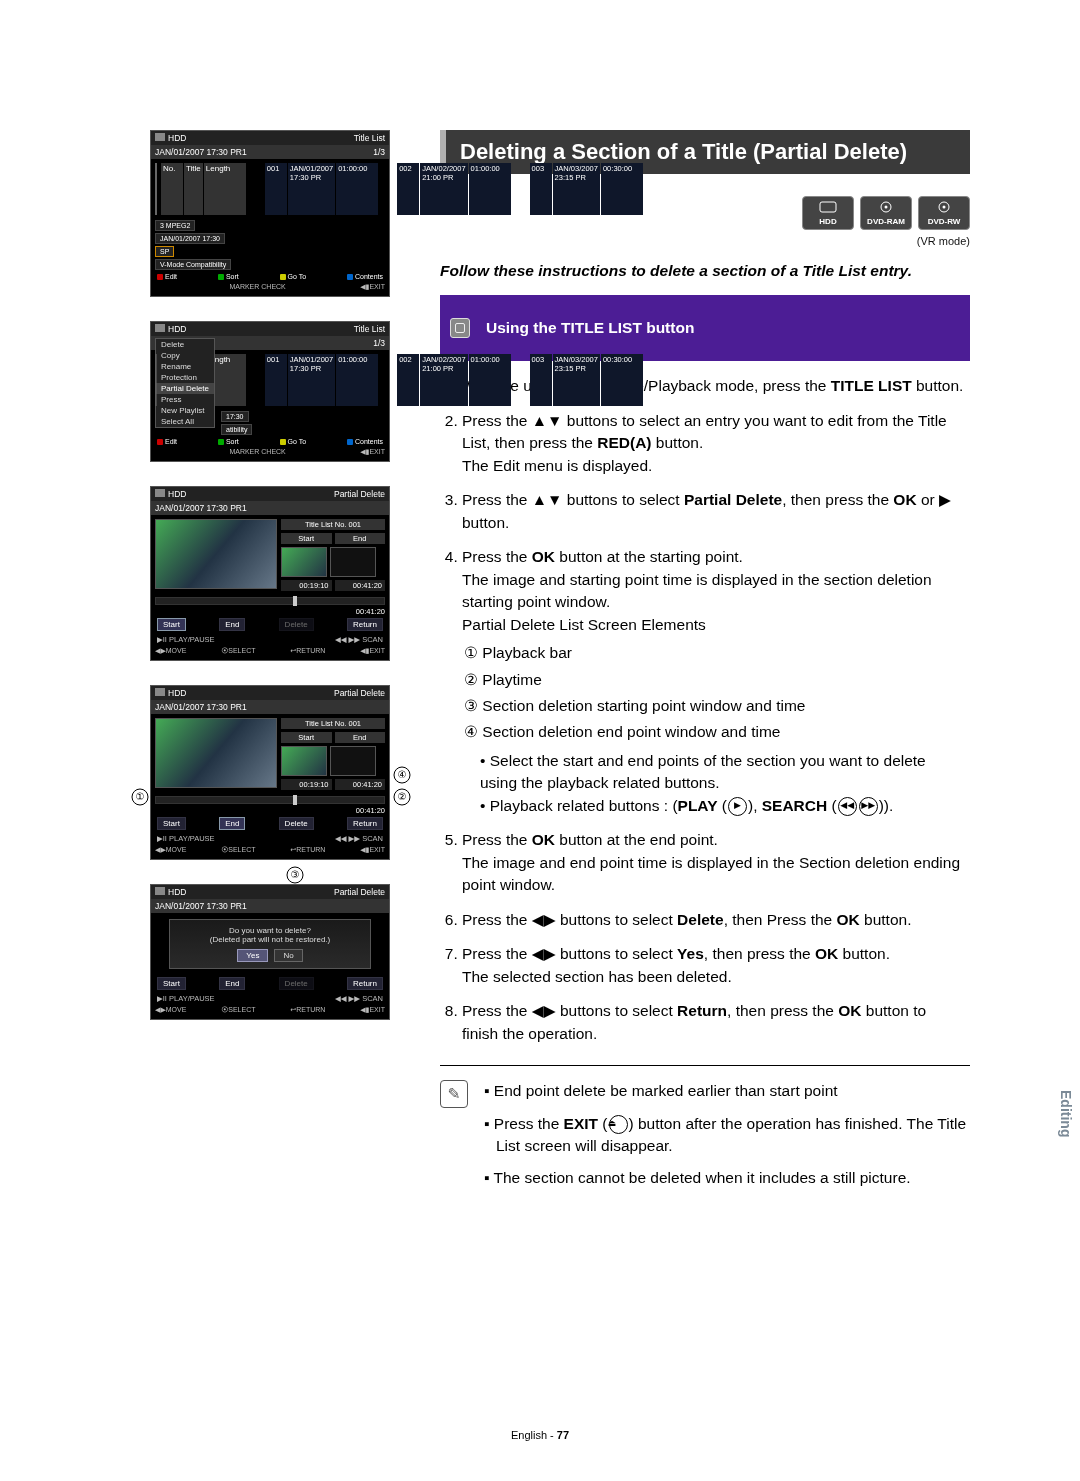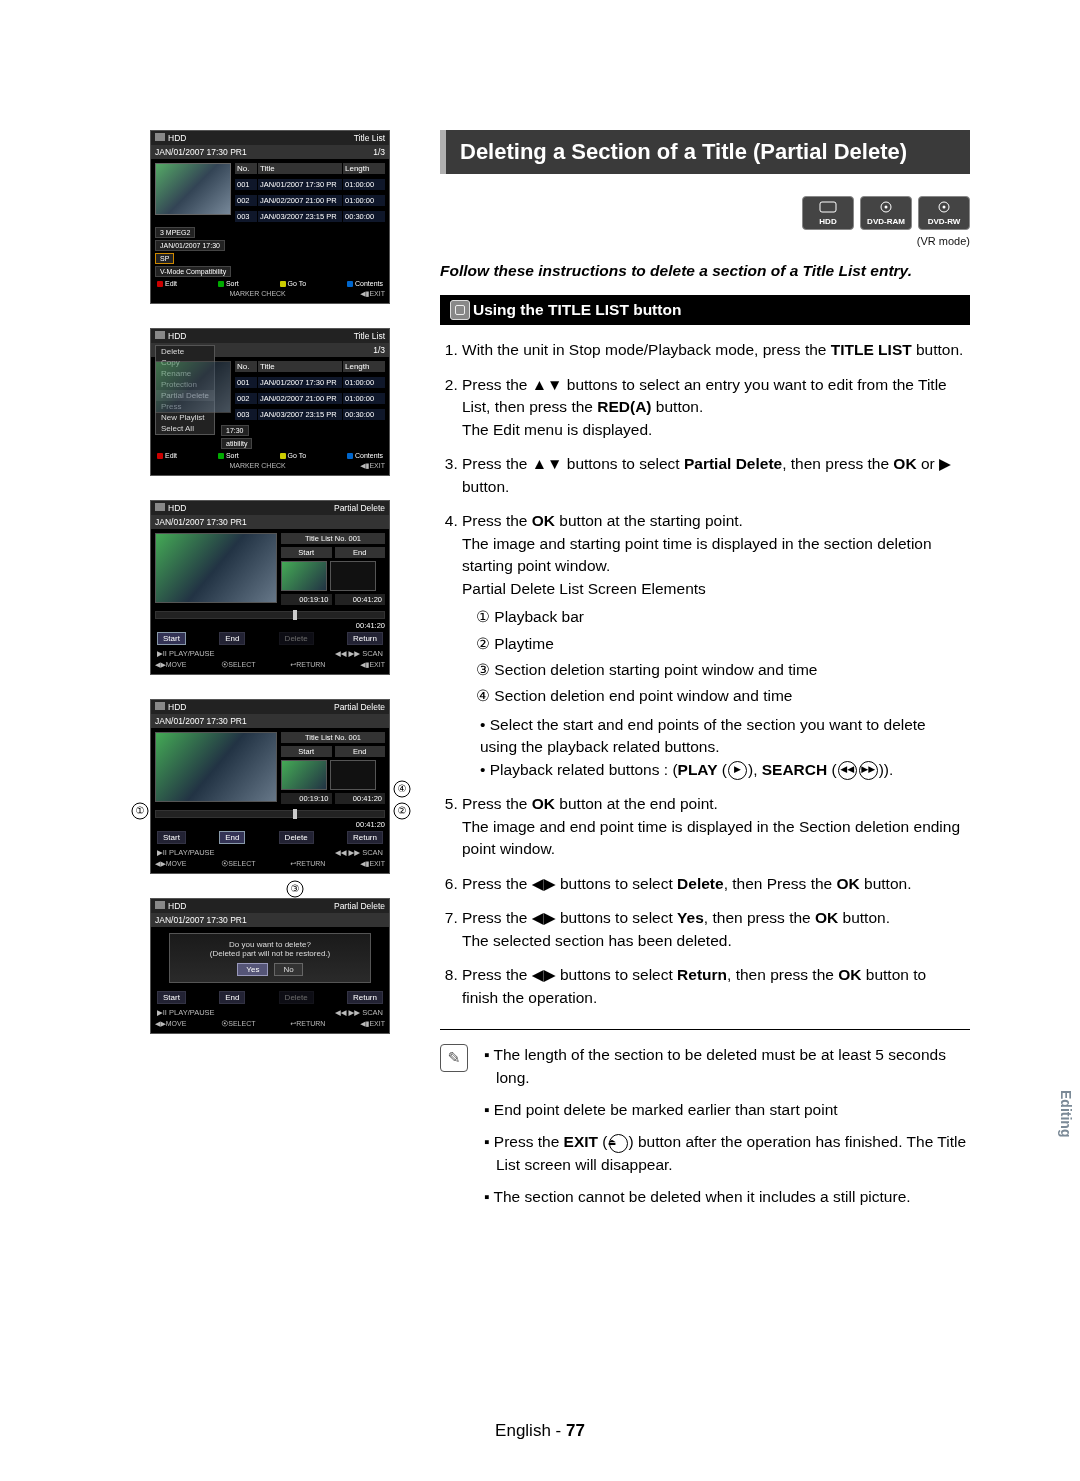--- a/index.html
+++ b/index.html
@@ -56,21 +56,21 @@
   .scr-body {
     display: flex;
     padding: 4px;
     gap: 4px;
   }
   .thumb {
     width: 74px; height: 50px;
     background: linear-gradient(135deg,#5a6,#345,#789);
     border: 1px solid #666;
   }
-  .tl-rows { flex:1; display:flex; flex-direction:column; gap:5px; }
+  .tl-rows { flex:1; display:flex; flex-direction:row; gap:19px; }
   .tl-head { display:flex; font-size:8px; gap:1px;}
   .tl-head span{ background:#333; padding:1px 2px; }
   .tl-row { display:flex; gap:1px; font-size:7.5px; }
   .tl-row span { background:#0f172a; padding:1px 2px; }
   .chip-row { display:flex; gap:4px; padding:1px 4px; font-size:7px;}
   .chip { background:#222; padding:1px 4px; border:1px solid #444;}
   .chip.o{border-color:#c80}
   .foot { display:flex; justify-content:space-between; gap:4px; padding:2px 4px; font-size:7px;}
   .cbtn { padding:0 2px;}
   .cbtn.r::before{content:"";display:inline-block;width:6px;height:6px;background:#c00;border-radius:1px;margin-right:2px;vertical-align:middle}
@@ -110,37 +110,37 @@
   
   .heading-bar {
     background:#3a3a3a; color:#fff; font-size:22px; font-weight:bold;
     padding:6px 14px; margin-bottom:22px; border-left:6px solid #b0b0b0;
   }
   .compat{display:flex;justify-content:flex-end;gap:6px;margin-bottom:4px}
   .cp{font-size:8px;color:#fff;background:#444;border-radius:4px;padding:13px 3px 2px 3px;text-align:center;width:44px;border:1px solid #888;font-weight:bold}
   .cp-ic{display:block;margin:-10px auto 2px auto}
   .vr{font-size:11px;text-align:right;color:#111;margin-bottom:10px}
   .instr{font-style:italic;font-weight:bold;margin-bottom:12px}
-  .using-bar{background:#000000;color:#fff;font-weight:bold;padding:4px 10px;margin-bottom:14px;display:flex;align-items:center;gap:3px}
+  .using-bar{background:#4c1d95;color:#fff;font-weight:bold;padding:22px 10px;margin-bottom:14px;display:flex;align-items:center;gap:16px}
   .using-bar .ic{display:inline-block;width:18px;height:18px;border:1px solid #ddd;border-radius:3px;background:#888;position:relative}
   .using-bar .ic::after{content:"";position:absolute;inset:4px;border:1px solid #eee;border-radius:2px}
   ol.steps{padding:0 4px 0 22px;margin:0 0 20px 0}
   ol.steps>li{margin-bottom:12px}
   .sub-ul{list-style:none;padding-left:2px;margin:6px 0}
-  .sub-ul li{margin:4px 12px}
+  .sub-ul li{margin:4px 0}
   .circ-num{display:inline-block;width:14px;text-align:center}
   .bullet-sub{list-style:none;padding-left:18px}
   .bullet-sub li::before{content:"• ";}
   hr.notesep{border:none;border-top:1px solid #000;margin:14px 0}
   .note-ic{display:inline-block;width:26px;height:26px;border:1px solid #555;border-radius:4px;vertical-align:top;text-align:center;line-height:26px;color:#555;margin-right:6px}
   .notes{display:flex;gap:10px;align-items:flex-start}
   .notes ul{list-style:none;padding:0;margin:0;flex:1}
   .notes ul li{margin:0 0 10px 0;text-indent:-12px;padding-left:12px}
   .notes ul li::before{content:"▪ ";color:#000}
-  .footer{position:absolute;left:0;right:0;bottom:40px;text-align:center;font-size:17px}
+  .footer{position:absolute;left:0;right:0;bottom:40px;text-align:center;font-size:11px}
   .side-tab{position:absolute;right:6px;top:1090px;writing-mode:vertical-rl;color:#7b8a97;font-weight:bold;font-size:14px}
   .rbtn{display:inline-block;width:17px;height:17px;border:1.5px solid #000;border-radius:50%;vertical-align:middle;text-align:center;font-size:9px;line-height:15px;margin:0 1px}
 </style>
 </head>
 <body>
 
 <div class="page">
   <div class="left-col">
 
     <div class="screen">
@@ -458,21 +458,20 @@
       <li><span>Press the </span><b>OK</b><span> button at the end point.</span><br><span>The image and end point time is displayed in the Section deletion ending point window.</span></li>
       <li><span>Press the ◀▶ buttons to select </span><b>Delete</b><span>, then Press the </span><b>OK</b><span> button.</span></li>
       <li><span>Press the ◀▶ buttons to select </span><b>Yes</b><span>, then press the </span><b>OK</b><span> button.</span><br><span>The selected section has been deleted.</span></li>
       <li><span>Press the ◀▶ buttons to select </span><b>Return</b><span>, then press the </span><b>OK</b><span> button to finish the operation.</span></li>
     </ol>
 
     <hr class="notesep">
     <div class="notes">
       <span class="note-ic">✎</span>
       <ul>
-        <li>The length of the section to be deleted must be at least 5 seconds long.</li>
         <li>End point delete be marked earlier than start point</li>
         <li><span>Press the </span><b>EXIT</b> (<span class="rbtn">⏏</span>) <span> button after the operation has finished. The Title List screen will disappear.</span></li>
         <li>The section cannot be deleted when it includes a still picture.</li>
       </ul>
     </div>
 
   </div>
 </div>
 
 <div class="side-tab">Editing</div>

